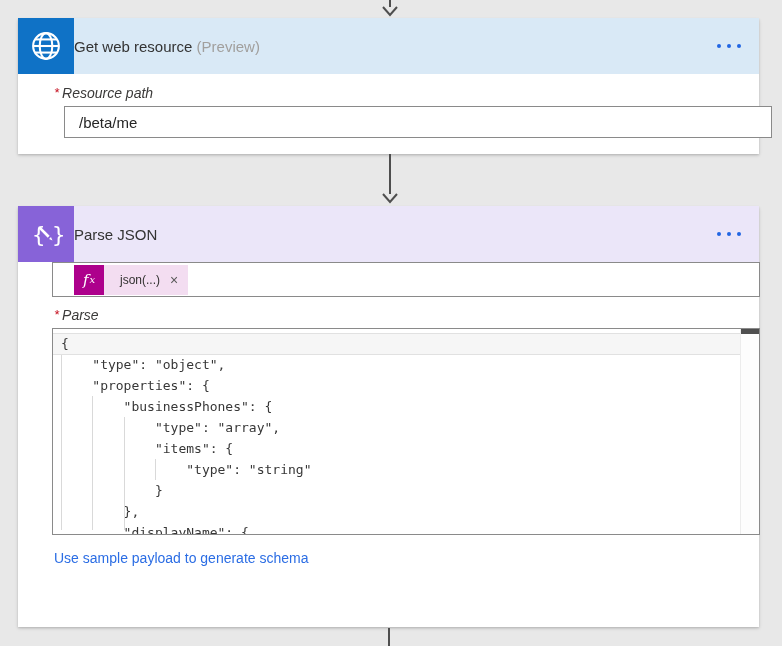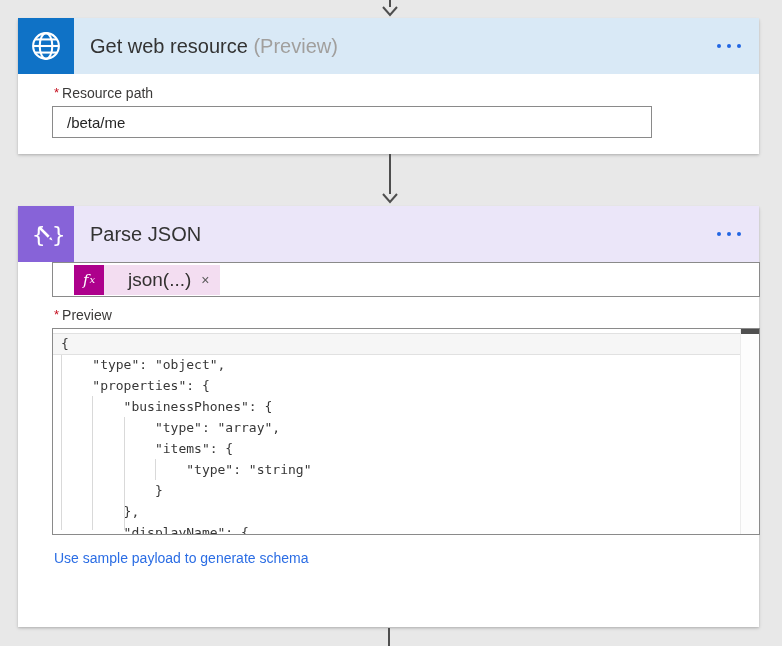--- a/index.html
+++ b/index.html
@@ -13,46 +13,46 @@
         box-shadow:0 0.6px 1.8px rgba(0,0,0,.12),0 1.6px 3.6px rgba(0,0,0,.14);}
   #card-get-web-resource{top:18px;height:136px;}
   #card-parse-json{top:206px;height:421px;}
 
   .card-header{height:56px;display:flex;align-items:center;position:relative;cursor:pointer;}
   #card-get-web-resource .card-header{background:#d9e9f6;}
   #card-parse-json .card-header{background:#ebe6f9;}
   .icon-tile{width:56px;height:56px;flex:none;display:flex;align-items:center;justify-content:center;}
   #card-get-web-resource .icon-tile{background:#0f72c6;}
   #card-parse-json .icon-tile{background:#8763d8;}
-  .card-title{margin-left:16px;font-size:20px;color:#333333;white-space:nowrap;}
+  .card-title{margin-left:0;font-size:15px;color:#333333;white-space:nowrap;}
   .title-suffix{color:#a19f9d;}
   .menu-dots{position:absolute;right:14px;top:50%;transform:translateY(-50%);
              display:flex;gap:6px;padding:6px 4px;cursor:pointer;background:none;border:none;}
   .menu-dots .dot{width:4px;height:4px;border-radius:50%;background:#2266e3;}
 
-  .field-label{margin:11px 12px 5px 36px;font-size:14px;color:#3b3a39;}
+  .field-label{margin:11px 12px 5px 36px;font-size:14px;color:#3b3a39;font-style:italic;}
   .req{color:#c50f1f;margin-right:3px;font-size:13px;vertical-align:1px;}
 
   .text-input{
-    margin-left:34px;width:600px;height:32px;box-sizing:border-box;
+    margin-left:46px;width:708px;height:32px;box-sizing:border-box;
     border:1px solid #8a8a8a;background:#fff;display:flex;align-items:center;
     font-size:15px;color:#262626;padding-left:14px;
   }
 
   .content-box{
     margin-left:34px;width:708px;height:35px;box-sizing:border-box;
     border:1px solid #8a8a8a;background:#fff;display:flex;align-items:center;
     padding-left:21px;cursor:text;
   }
   .token{display:flex;align-items:center;height:30px;background:#f3ddf1;cursor:pointer;}
   .fx-tile{width:30px;height:30px;background:#ad008c;color:#ffffff;flex:none;
            display:flex;align-items:center;justify-content:center;
            font-family:"DejaVu Serif","Liberation Serif",serif;font-style:italic;font-size:15px;}
   .fx-tile sub{font-size:10px;margin-left:1px;}
-  .token-label{padding:0 8px 0 24px;font-size:19px;color:#323130;}
+  .token-label{padding:0 8px 0 16px;font-size:12px;color:#323130;}
   .token-close{padding:0 10px 0 2px;font-size:14px;color:#5a5a5a;cursor:pointer;line-height:1;}
 
   .schema-editor{
     margin-left:34px;width:708px;height:207px;box-sizing:border-box;position:relative;
     border:1px solid #8a8a8a;background:#fff;overflow:hidden;cursor:text;
     font-family:"DejaVu Sans Mono","Liberation Mono",monospace;font-size:13px;color:#373737;
   }
   .current-line-bg{position:absolute;left:0;right:18px;top:4px;height:22px;box-sizing:border-box;
                    background:#f6f6f6;border-top:1px solid #e1e1e1;border-bottom:1px solid #e1e1e1;}
   .code{position:absolute;top:4px;left:8px;right:19px;line-height:21px;white-space:pre;}
@@ -137,21 +137,21 @@
     <div class="token">
       <span class="fx-tile">
           <i>f</i>
           <sub>x</sub>
         </span>
       <span class="token-label">json(...)</span>
       <span class="token-close">×</span>
     </div>
   </div>
 
-  <div class="field-label" style="margin-top:10px;"><span class="req">*</span><span>Preview</span></div>
+  <div class="field-label" style="margin-top:10px;"><span class="req">*</span><span>Parse</span></div>
   <div class="schema-editor">
     <div class="current-line-bg"></div>
     <div class="code"><div class="code-line">{</div><div class="code-line">    "type": "object",</div><div class="code-line">    "properties": {</div><div class="code-line">        "businessPhones": {</div><div class="code-line">            "type": "array",</div><div class="code-line">            "items": {</div><div class="code-line">                "type": "string"</div><div class="code-line">            }</div><div class="code-line">        },</div><div class="code-line">        "displayName": {</div></div>
     <div class="indent-guide" id="guide-0"></div>
     <div class="indent-guide" id="guide-1"></div>
     <div class="indent-guide" id="guide-2"></div>
     <div class="indent-guide" id="guide-3"></div>
     <div class="vscrollbar">
       <div class="vscroll-thumb"></div>
     </div>

